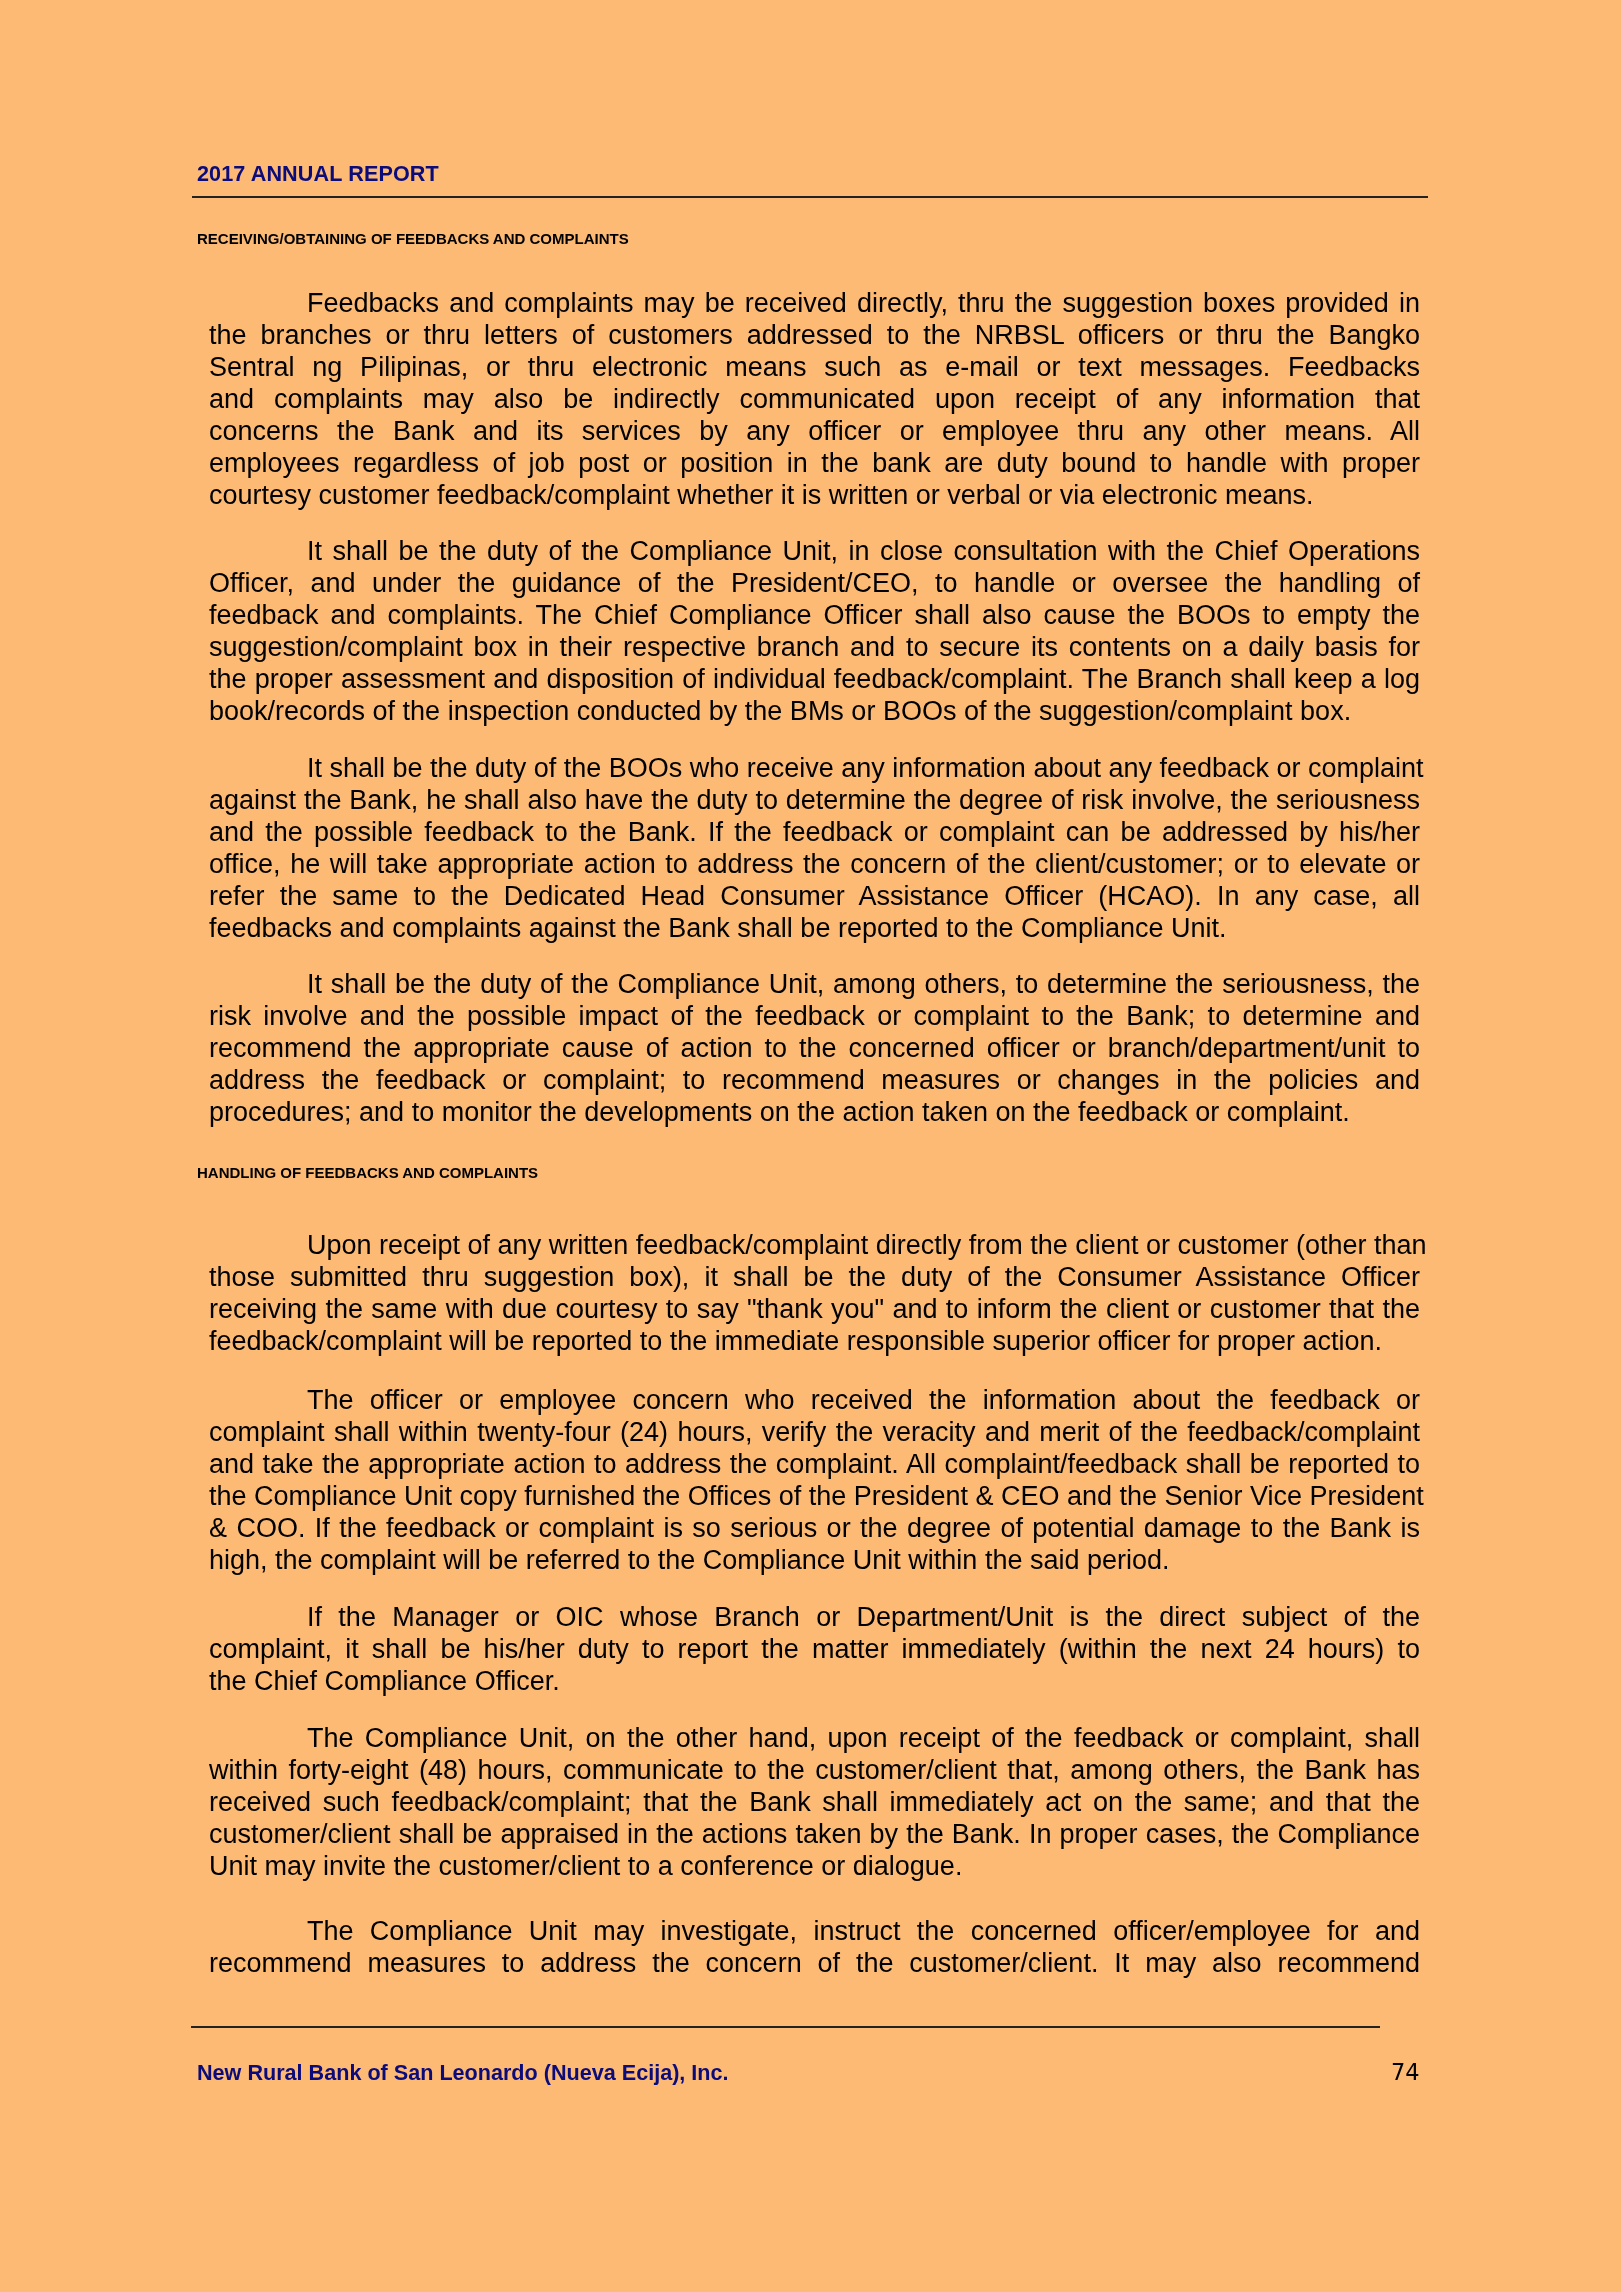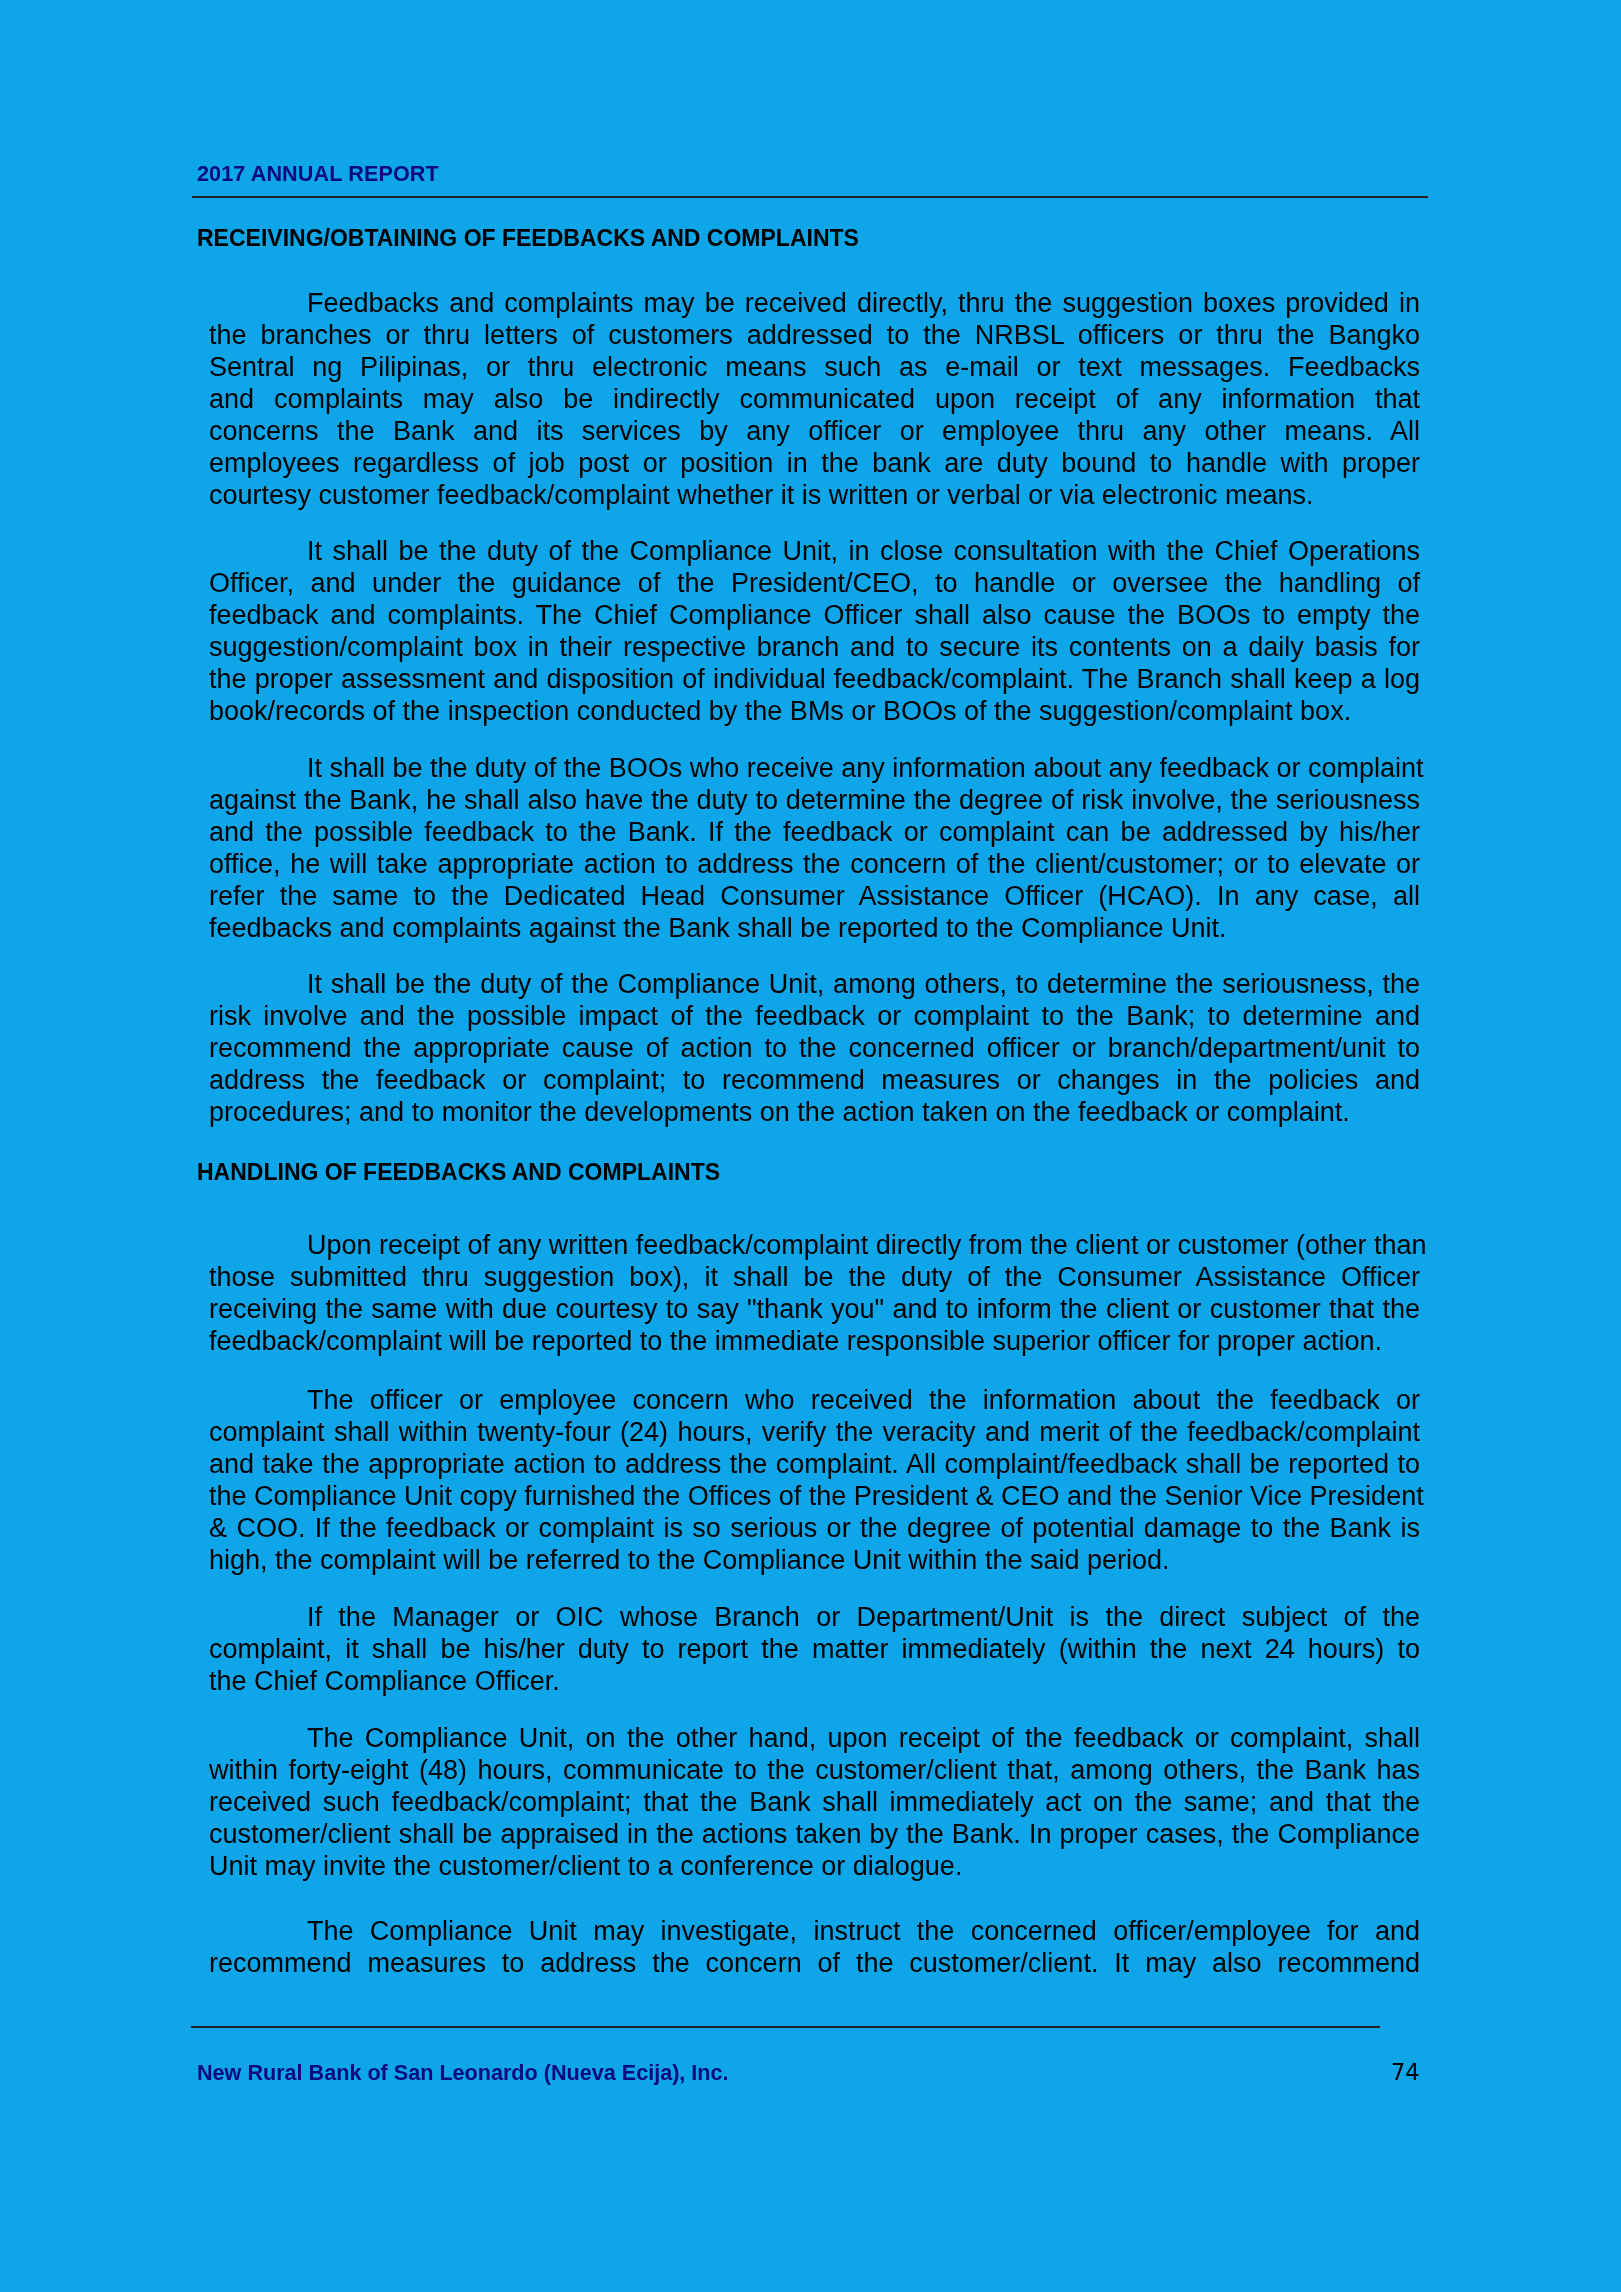--- a/index.html
+++ b/index.html
@@ -1,29 +1,29 @@
 <!DOCTYPE html>
 <html><head>
 <meta charset="utf-8">
 <style>
   html, body { margin: 0; padding: 0; background: #ffffff; }
   body { width: 1621px; height: 2293px; position: relative; overflow: hidden; }
-  .page { position: absolute; left: 0; top: 0; width: 1621px; height: 2293px; background: #0ea5e9; }
+  .page { position: absolute; left: 0; top: 0; width: 1621px; height: 2293px; background: #fdba74; }
   .running-header {
     position: absolute; left: 197px; top: 161px;
     font-family: "Liberation Sans", sans-serif; font-weight: bold;
     font-size: 21.6px; line-height: 25.5px; color: #0b0b7a; letter-spacing: 0.1px;
   }
   .rule { position: absolute; height: 2px; background: #222; }
   .rule.top { left: 192px; width: 1236px; top: 196px; }
   .rule.bottom { left: 191px; width: 1189px; top: 2026px; }
   .heading {
     position: absolute; left: 197px;
     font-family: "Liberation Sans", sans-serif; font-weight: bold;
-    font-size: 23px; line-height: 27.4px; color: #000;
+    font-size: 15px; line-height: 27.4px; color: #000;
   }
   .para {
     position: absolute; left: 209px; width: 1211px;
     font-family: "Liberation Sans", sans-serif; font-size: 27px;
     line-height: 32px; color: #000;
   }
   .line {
     display: block; white-space: nowrap; overflow: visible;
     text-align: justify; text-align-last: justify; height: 32px;
   }

